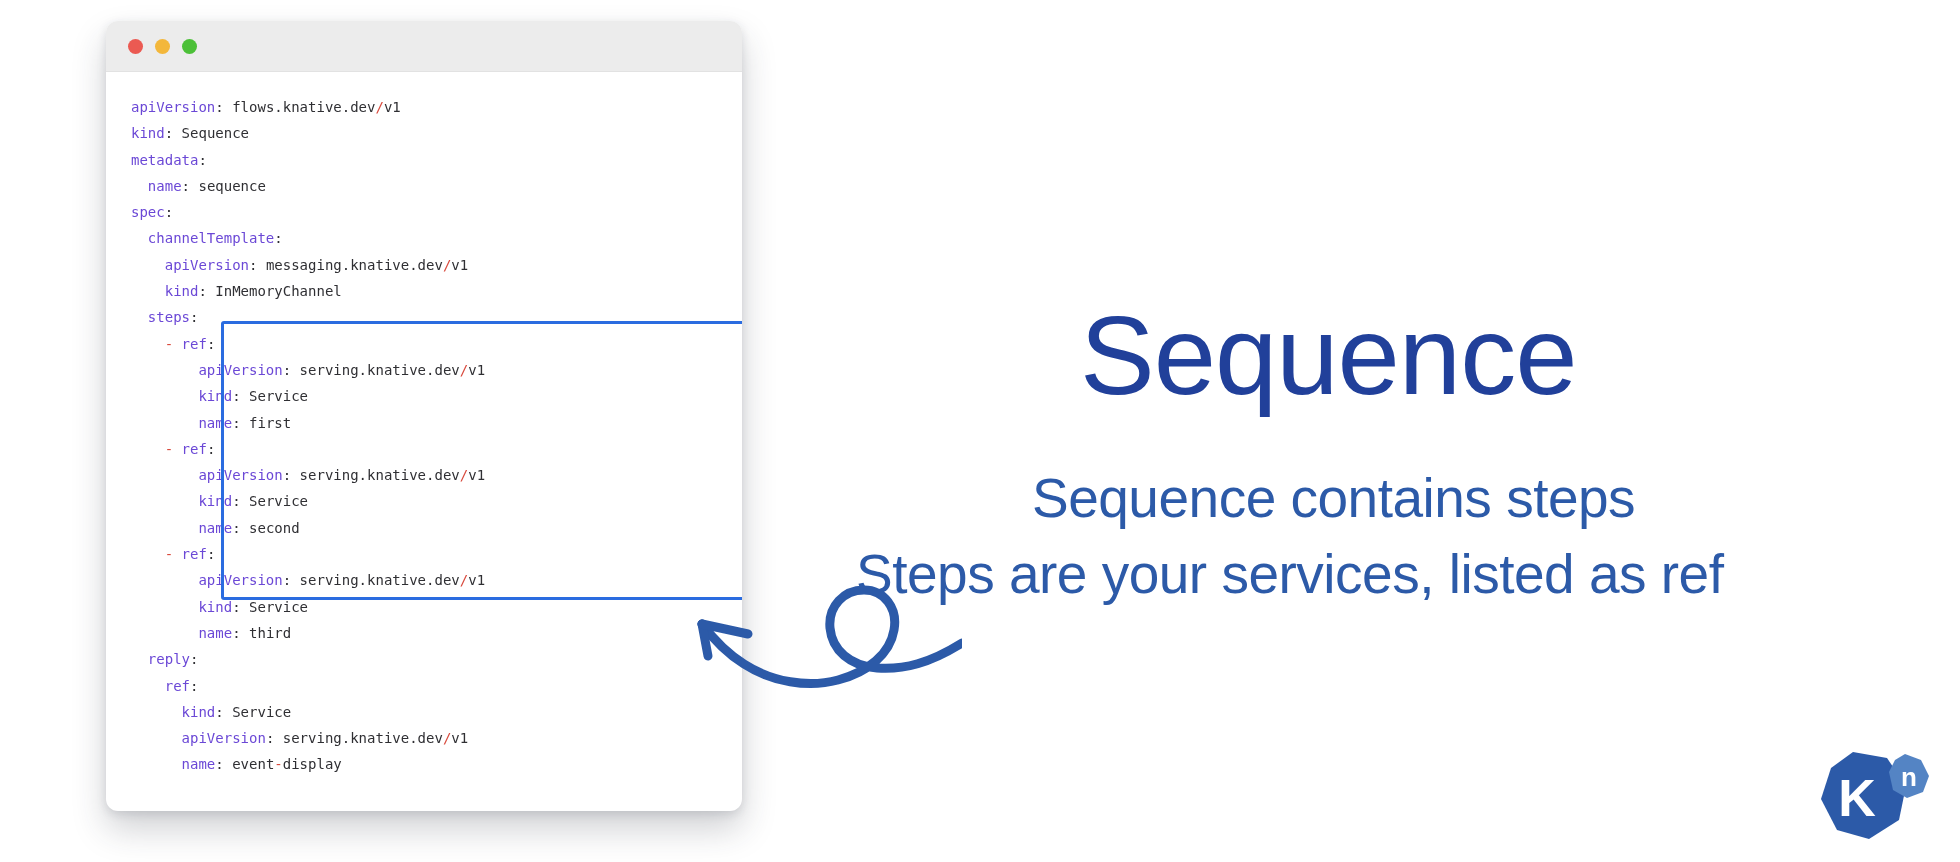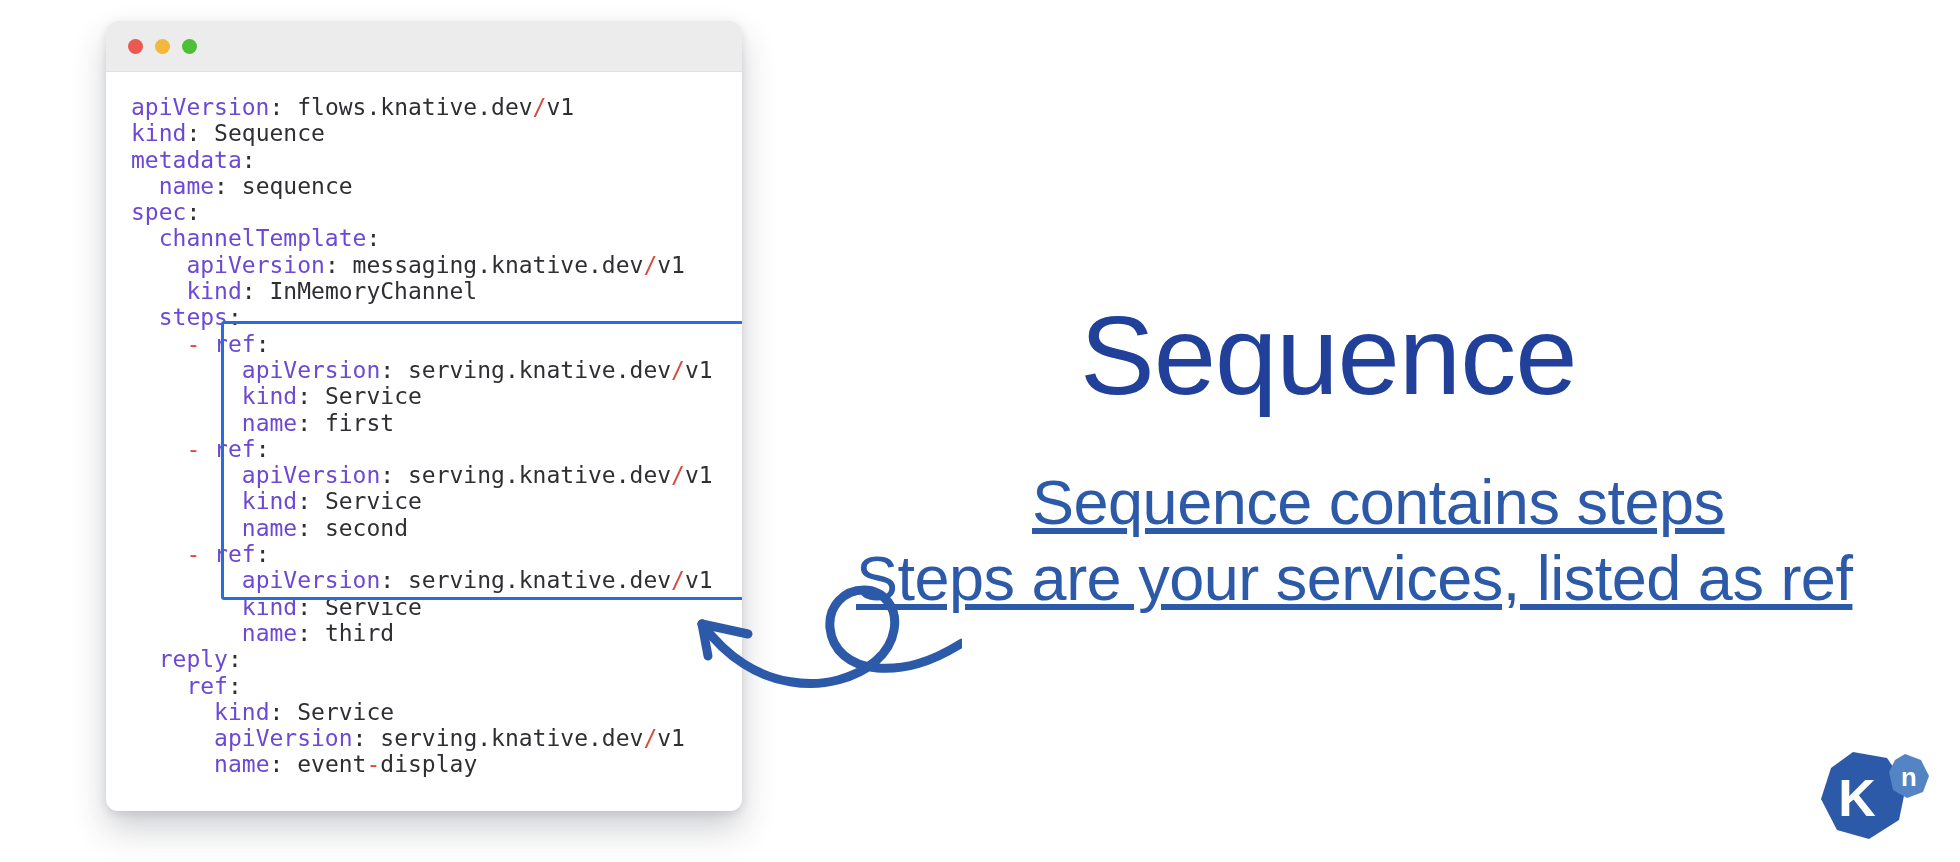--- a/index.html
+++ b/index.html
@@ -50,21 +50,21 @@
   .dot.green  { background: #4cc038; }
 
   #code-body {
     position: relative;
     padding: 22px 0 0 0;
     height: 739px;
     box-sizing: border-box;
   }
   #code-lines {
     font-family: "DejaVu Sans Mono", "Liberation Mono", monospace;
-    font-size: 23px;
+    font-size: 14px;
     line-height: 26.3px;
     white-space: pre;
     color: #2f2f33;
     padding-left: 25px;
   }
   .line { height: 26.3px; }
   .k   { color: #6b48d6; }   
   .v   { color: #2f2f33; }   
   .p   { color: #2f2f33; }   
   .sl  { color: #d94a3d; }   
@@ -90,25 +90,24 @@
     font-size: 112px;
     font-weight: 300;
     letter-spacing: -1px;
     color: #21409a;
     line-height: 1;
     white-space: nowrap;
   }
   .subline {
     position: absolute;
     color: #2c5aa8;
-    font-size: 63px;
+    font-size: 55px;
     font-weight: 400;
     white-space: nowrap;
     letter-spacing: -0.5px;
-    text-decoration: underline;
   }
   #subline-1 { left: 1032px; top: 466px; }
   #subline-2 { left: 856px;  top: 542px; }
 
   
   #arrow {
     position: absolute;
     left: 672px;
     top: 568px;
     width: 290px;

